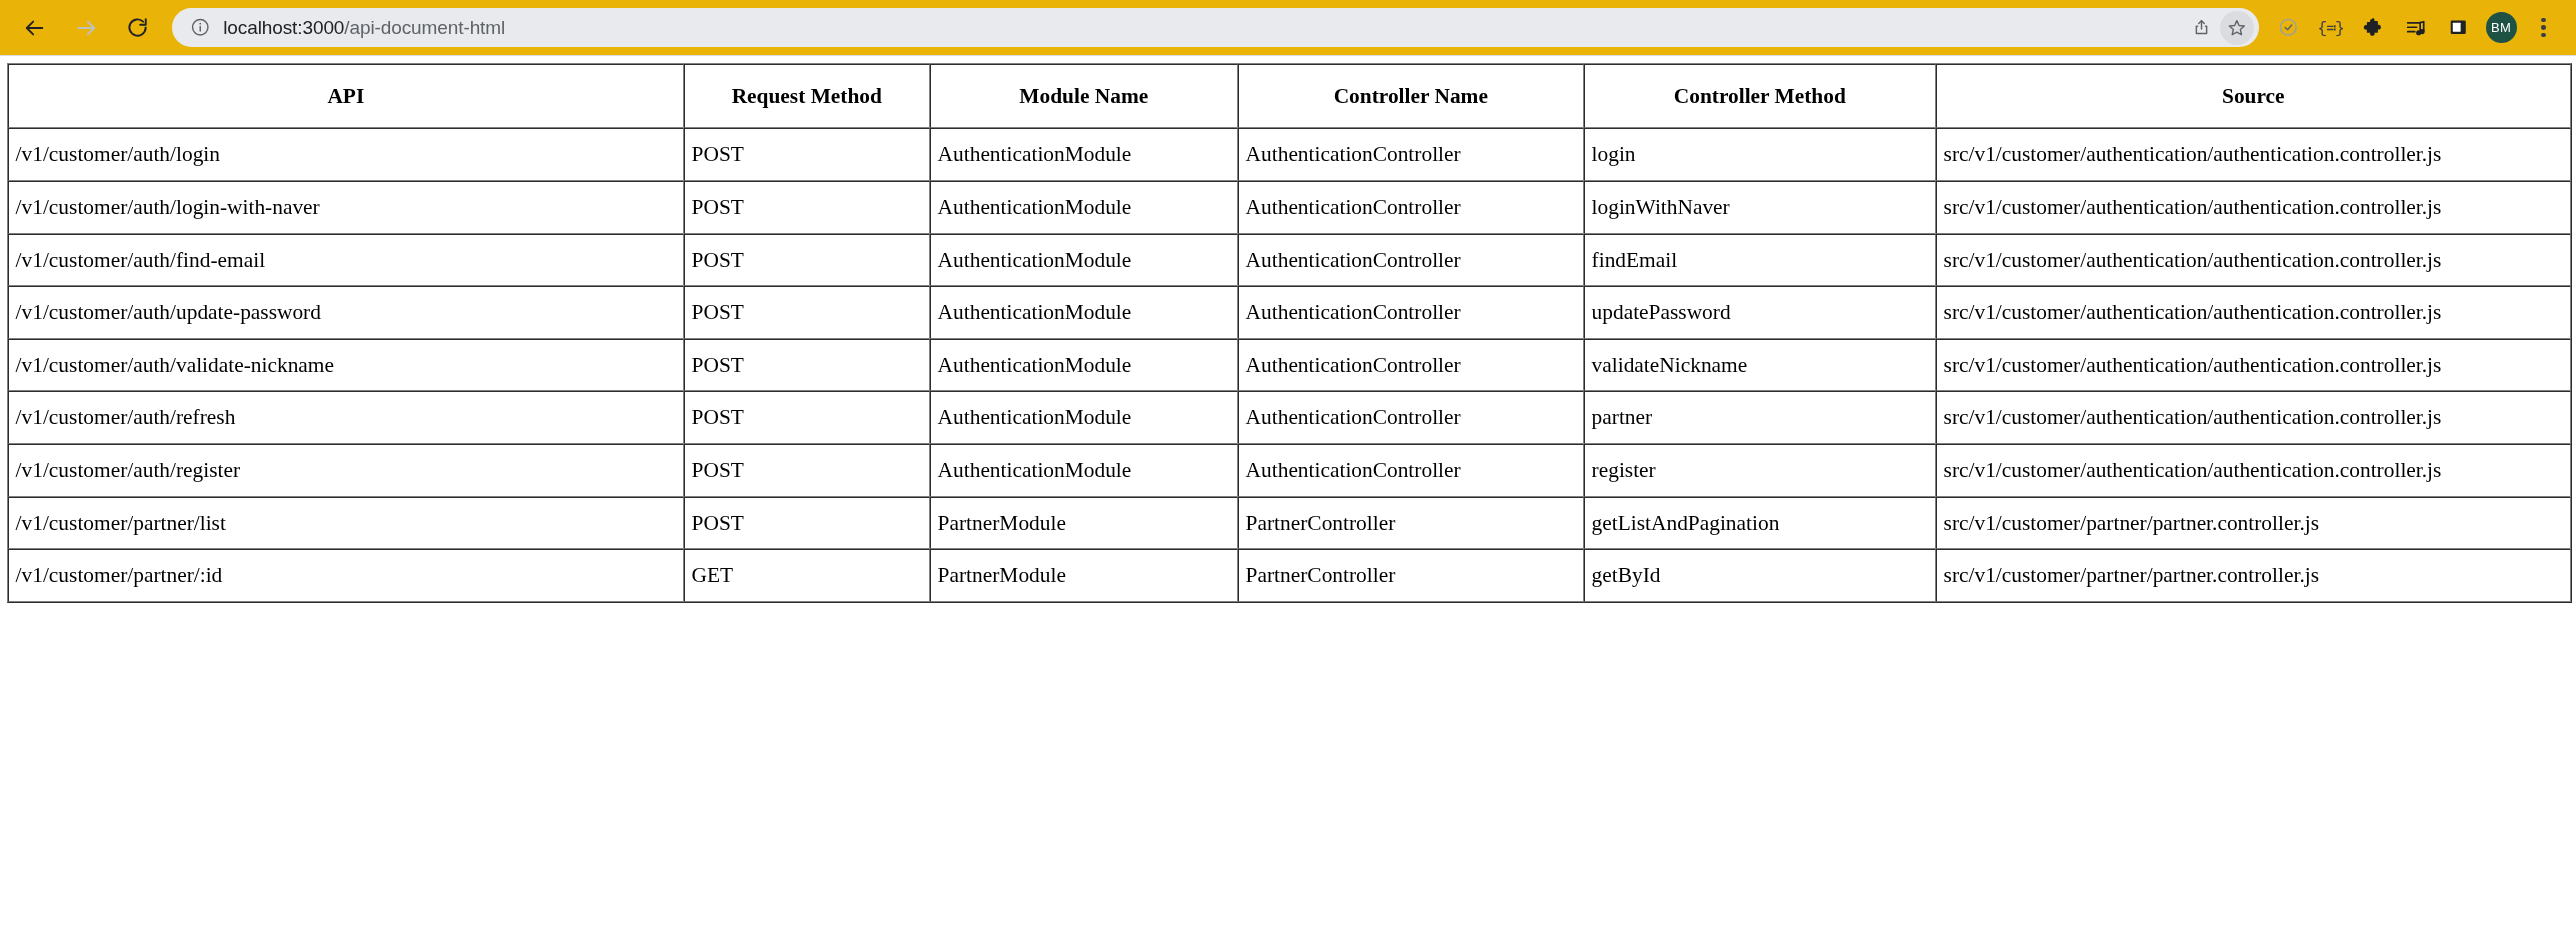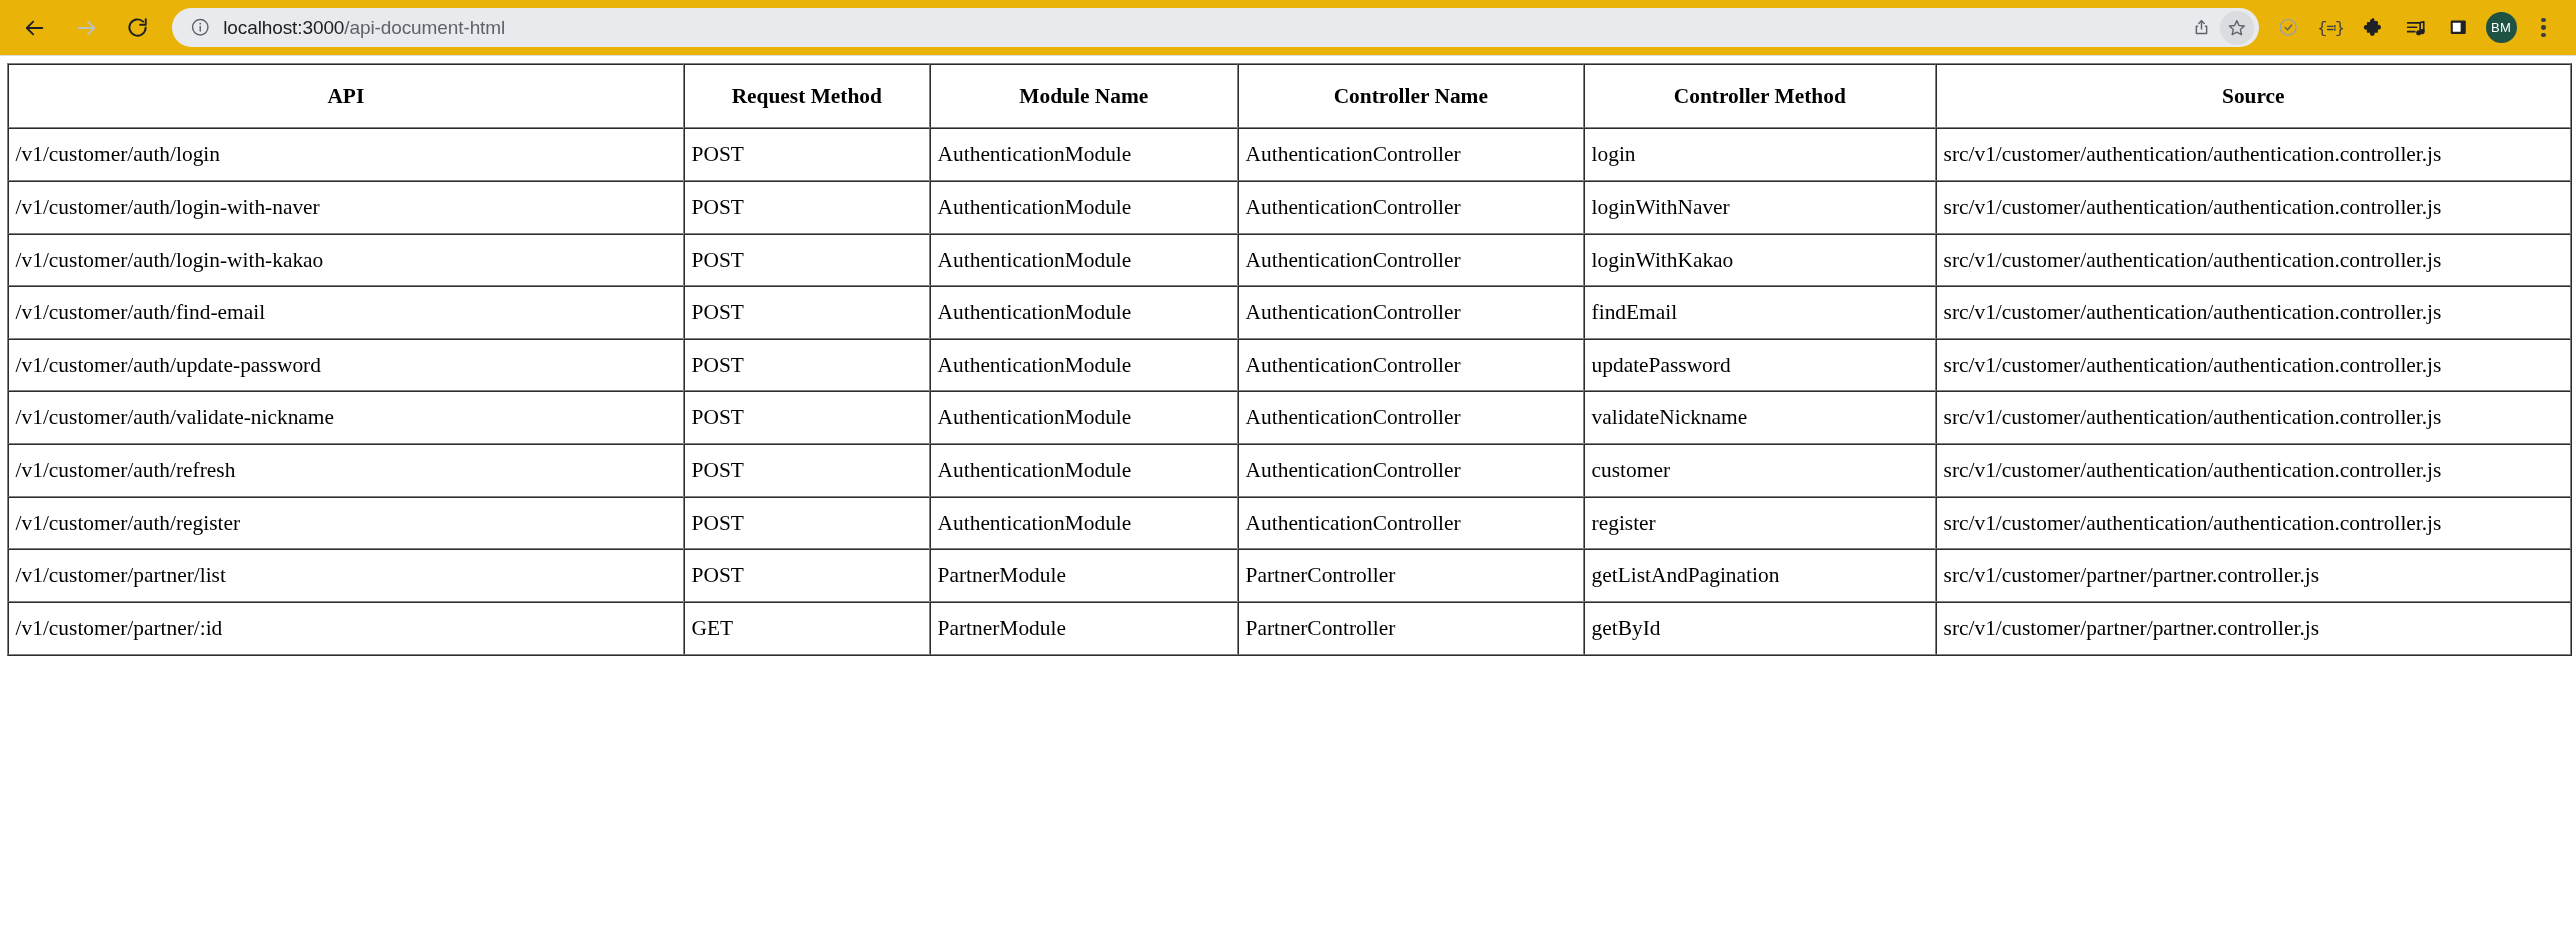--- a/index.html
+++ b/index.html
@@ -332,28 +332,20 @@
         </tr>
         <tr>
           <td class="col-api">/v1/customer/auth/login-with-naver</td>
           <td class="col-method">POST</td>
           <td class="col-module">AuthenticationModule</td>
           <td class="col-controller">AuthenticationController</td>
           <td class="col-cmethod">loginWithNaver</td>
           <td class="col-source">src/v1/customer/authentication/authentication.controller.js</td>
         </tr>
         <tr>
-          <td class="col-api">/v1/customer/auth/login-with-kakao</td>
-          <td class="col-method">POST</td>
-          <td class="col-module">AuthenticationModule</td>
-          <td class="col-controller">AuthenticationController</td>
-          <td class="col-cmethod">loginWithKakao</td>
-          <td class="col-source">src/v1/customer/authentication/authentication.controller.js</td>
-        </tr>
-        <tr>
           <td class="col-api">/v1/customer/auth/find-email</td>
           <td class="col-method">POST</td>
           <td class="col-module">AuthenticationModule</td>
           <td class="col-controller">AuthenticationController</td>
           <td class="col-cmethod">findEmail</td>
           <td class="col-source">src/v1/customer/authentication/authentication.controller.js</td>
         </tr>
         <tr>
           <td class="col-api">/v1/customer/auth/update-password</td>
           <td class="col-method">POST</td>
@@ -368,21 +360,21 @@
           <td class="col-module">AuthenticationModule</td>
           <td class="col-controller">AuthenticationController</td>
           <td class="col-cmethod">validateNickname</td>
           <td class="col-source">src/v1/customer/authentication/authentication.controller.js</td>
         </tr>
         <tr>
           <td class="col-api">/v1/customer/auth/refresh</td>
           <td class="col-method">POST</td>
           <td class="col-module">AuthenticationModule</td>
           <td class="col-controller">AuthenticationController</td>
-          <td class="col-cmethod">customer</td>
+          <td class="col-cmethod">partner</td>
           <td class="col-source">src/v1/customer/authentication/authentication.controller.js</td>
         </tr>
         <tr>
           <td class="col-api">/v1/customer/auth/register</td>
           <td class="col-method">POST</td>
           <td class="col-module">AuthenticationModule</td>
           <td class="col-controller">AuthenticationController</td>
           <td class="col-cmethod">register</td>
           <td class="col-source">src/v1/customer/authentication/authentication.controller.js</td>
         </tr>

